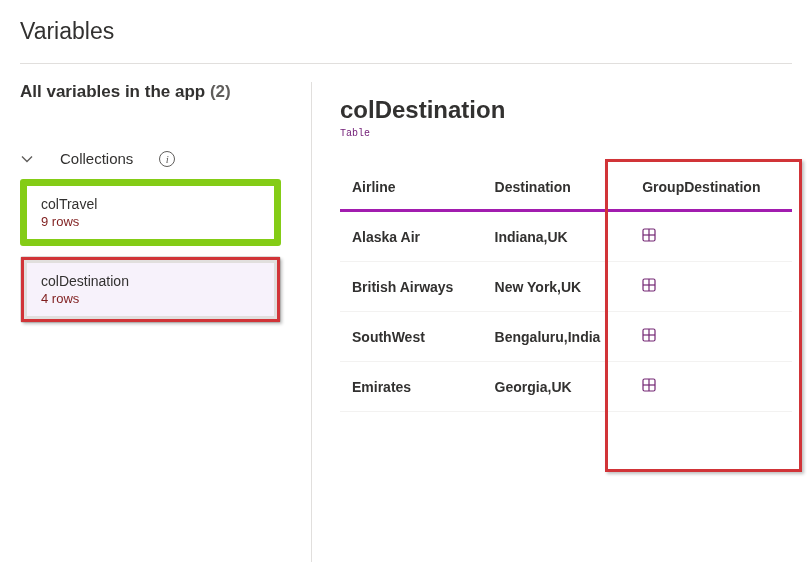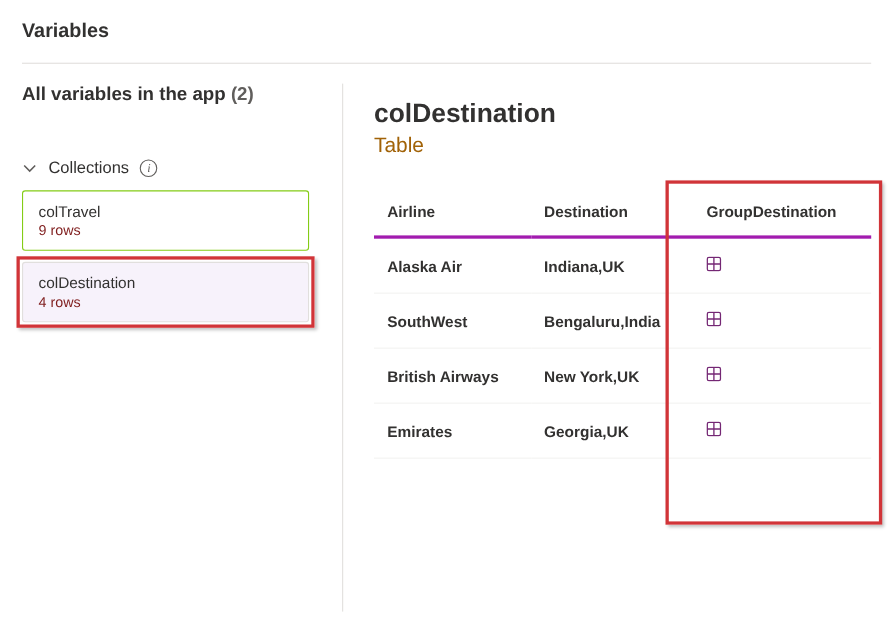--- a/index.html
+++ b/index.html
@@ -9,22 +9,22 @@
     background: #fff;
     color: #323130;
     width: 812px;
     height: 575px;
     overflow: hidden;
   }
   .page {
     padding: 18px 20px 0 20px;
   }
   .page-title {
-    font-size: 18px;
-    font-weight: 700;
+    font-size: 23px;
+    font-weight: 400;
     margin: 0 0 18px 0;
   }
   .hr {
     border: none;
     border-top: 1px solid #e1dfdd;
     margin: 0 0 18px 0;
   }
   .columns {
     display: flex;
     align-items: flex-start;
@@ -42,40 +42,40 @@
   }
   .subhead {
     font-size: 17px;
     font-weight: 600;
     margin: 0 0 14px 0;
   }
   .subhead .count { color: #605e5c; }
   .section-row {
     display: flex;
     align-items: center;
-    gap: 10px;
+    gap: 26px;
     font-size: 15px;
     margin-bottom: 12px;
     margin-top: 48px;
   }
   .chev {
     width: 14px; height: 14px;
     display: inline-flex; align-items: center; justify-content: center;
     color: #605e5c;
   }
   .info {
     width: 16px; height: 16px;
     border: 1px solid #605e5c;
     border-radius: 50%;
     display: inline-flex; align-items: center; justify-content: center;
     font-size: 11px; font-style: italic; font-family: Georgia, serif;
     color: #605e5c;
   }
   .coll-item {
-    border: 1px solid #84cc16;
+    border: 7px solid #84cc16;
     border-radius: 3px;
     padding: 10px 14px;
     margin-bottom: 10px;
     background: #fff;
     cursor: pointer;
   }
   .coll-item.selected {
     background: #f7f2fb;
     border-color: #e1dfdd;
   }
@@ -92,23 +92,24 @@
     pointer-events: none;
     box-shadow: 2px 2px 3px rgba(0,0,0,0.25);
   }
   .detail-title {
     font-size: 24px;
     font-weight: 600;
     margin: 0;
     padding-top: 14px;
   }
   .detail-sub {
-    font-size: 19px;
-    color: #a16207;
+    font-size: 10px;
+    color: #701a75;
     margin: 4px 0 30px 0;
+    font-family: Liberation Mono, monospace;
   }
   .tablewrap {
     position: relative;
   }
   table {
     width: 100%;
     border-collapse: collapse;
     font-size: 14px;
   }
   th {
@@ -187,31 +188,31 @@
               <tr>
                 <td>Alaska Air</td>
                 <td>Indiana,UK</td>
                 <td><span class="grid-icon"><svg width="14" height="14" viewBox="0 0 14 14">
                       <rect x="1" y="1" width="12" height="12" rx="1.5" fill="none" stroke="#742774" stroke-width="1.2"></rect>
                       <line x1="1" y1="7" x2="13" y2="7" stroke="#742774" stroke-width="1.2"></line>
                       <line x1="7" y1="1" x2="7" y2="13" stroke="#742774" stroke-width="1.2"></line>
                     </svg></span></td>
               </tr>
               <tr>
+                <td>British Airways</td>
+                <td>New York,UK</td>
+                <td><span class="grid-icon"><svg width="14" height="14" viewBox="0 0 14 14">
+                      <rect x="1" y="1" width="12" height="12" rx="1.5" fill="none" stroke="#742774" stroke-width="1.2"></rect>
+                      <line x1="1" y1="7" x2="13" y2="7" stroke="#742774" stroke-width="1.2"></line>
+                      <line x1="7" y1="1" x2="7" y2="13" stroke="#742774" stroke-width="1.2"></line>
+                    </svg></span></td>
+              </tr>
+              <tr>
                 <td>SouthWest</td>
                 <td>Bengaluru,India</td>
-                <td><span class="grid-icon"><svg width="14" height="14" viewBox="0 0 14 14">
-                      <rect x="1" y="1" width="12" height="12" rx="1.5" fill="none" stroke="#742774" stroke-width="1.2"></rect>
-                      <line x1="1" y1="7" x2="13" y2="7" stroke="#742774" stroke-width="1.2"></line>
-                      <line x1="7" y1="1" x2="7" y2="13" stroke="#742774" stroke-width="1.2"></line>
-                    </svg></span></td>
-              </tr>
-              <tr>
-                <td>British Airways</td>
-                <td>New York,UK</td>
                 <td><span class="grid-icon"><svg width="14" height="14" viewBox="0 0 14 14">
                       <rect x="1" y="1" width="12" height="12" rx="1.5" fill="none" stroke="#742774" stroke-width="1.2"></rect>
                       <line x1="1" y1="7" x2="13" y2="7" stroke="#742774" stroke-width="1.2"></line>
                       <line x1="7" y1="1" x2="7" y2="13" stroke="#742774" stroke-width="1.2"></line>
                     </svg></span></td>
               </tr>
               <tr>
                 <td>Emirates</td>
                 <td>Georgia,UK</td>
                 <td><span class="grid-icon"><svg width="14" height="14" viewBox="0 0 14 14">

